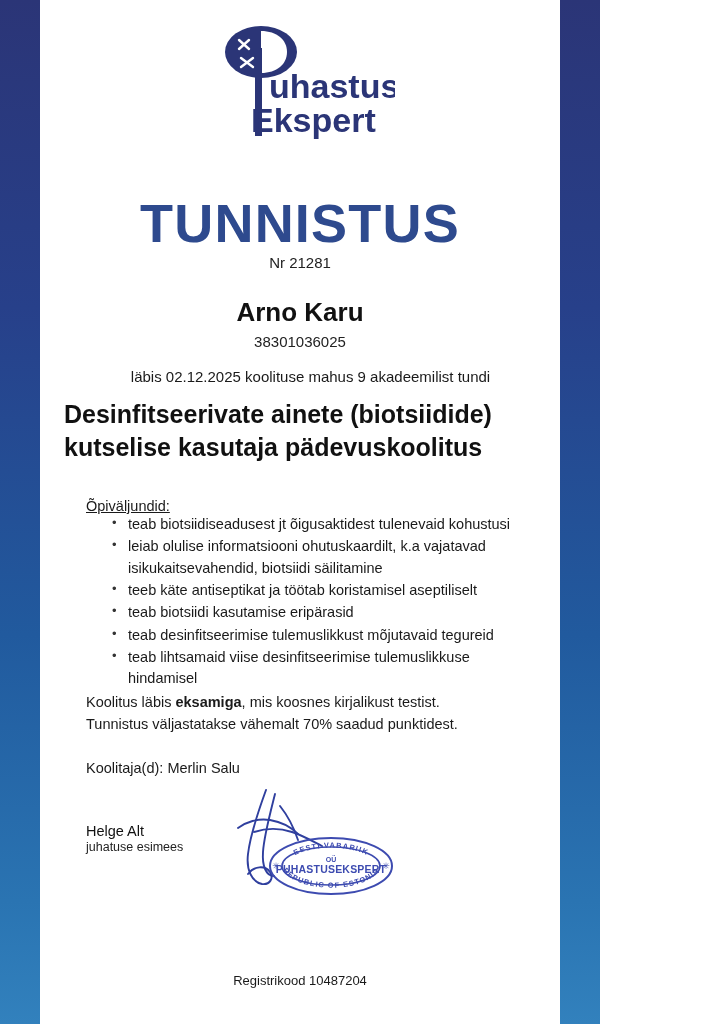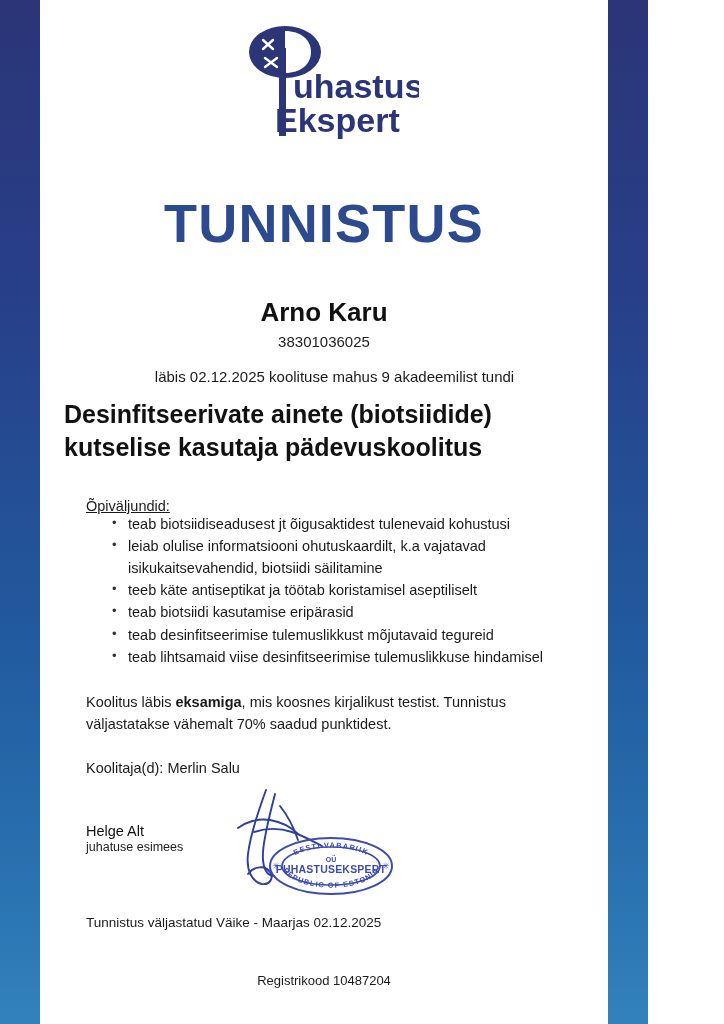--- a/index.html
+++ b/index.html
@@ -8,21 +8,21 @@
     padding: 0;
     background: #ffffff;
   }
   body {
     font-family: "Liberation Sans", sans-serif;
     -webkit-font-smoothing: antialiased;
   }
 
   .page {
     position: relative;
-    width: 648px;
+    width: 600px;
     height: 1024px;
     overflow: hidden;
     background: #ffffff;
   }
 
   
   .side-bar {
     position: absolute;
     top: 0;
     width: 40px;
@@ -241,20 +241,21 @@
           <line x1="36" y1="36" x2="48" y2="45"></line>
           <line x1="48" y1="36" x2="36" y2="45"></line>
         </g>
         <rect x="50" y="26" width="7" height="88" fill="#2b3577"></rect>
         <text x="64" y="76" font-family="'Liberation Sans', sans-serif" font-size="34" font-weight="bold" fill="#2b3577">uhastus</text>
         <text x="46" y="110" font-family="'Liberation Sans', sans-serif" font-size="34" font-weight="bold" fill="#2b3577">Ekspert</text>
       </svg>
     </div>
 
     <div class="cert-title">TUNNISTUS</div>
+    <div class="cert-number">Nr 21281</div>
 
     <div class="recipient-name">Arno Karu</div>
     <div class="recipient-id">38301036025</div>
     <div class="completion-line">läbis 02.12.2025 koolituse mahus 9 akadeemilist tundi</div>
 
     <div class="course-title">
       <span>Desinfitseerivate ainete (biotsiidide)</span><br>
       <span>kutselise kasutaja pädevuskoolitus</span>
     </div>
 
@@ -302,20 +303,19 @@
         <text font-family="'Liberation Sans', sans-serif" font-size="7.4" font-weight="bold" fill="#3d4bb0" letter-spacing="1.1">
           <textPath href="#stamp-arc-bottom" startOffset="50%" text-anchor="middle">REPUBLIC OF ESTONIA</textPath>
         </text>
         <text x="113" y="74" text-anchor="middle" font-family="'Liberation Sans', sans-serif" font-size="7" font-weight="bold" fill="#3d4bb0">OÜ</text>
         <text x="113" y="85" text-anchor="middle" font-family="'Liberation Sans', sans-serif" font-size="10.5" font-weight="bold" fill="#3d4bb0" letter-spacing="0.2">PUHASTUSEKSPERT</text>
         <text x="58" y="81" text-anchor="middle" font-size="9" fill="#3d4bb0">✳</text>
         <text x="168" y="81" text-anchor="middle" font-size="9" fill="#3d4bb0">✳</text>
       </g>
     </svg>
 
-    <div class="issue-line">Tunnistus väljastatud Väike - Maarjas 02.12.2025</div>
 
     <div class="footer">
       <div>Registrikood 10487204</div>
     </div>
 
   </div>
 </div>
 
 </body></html>

